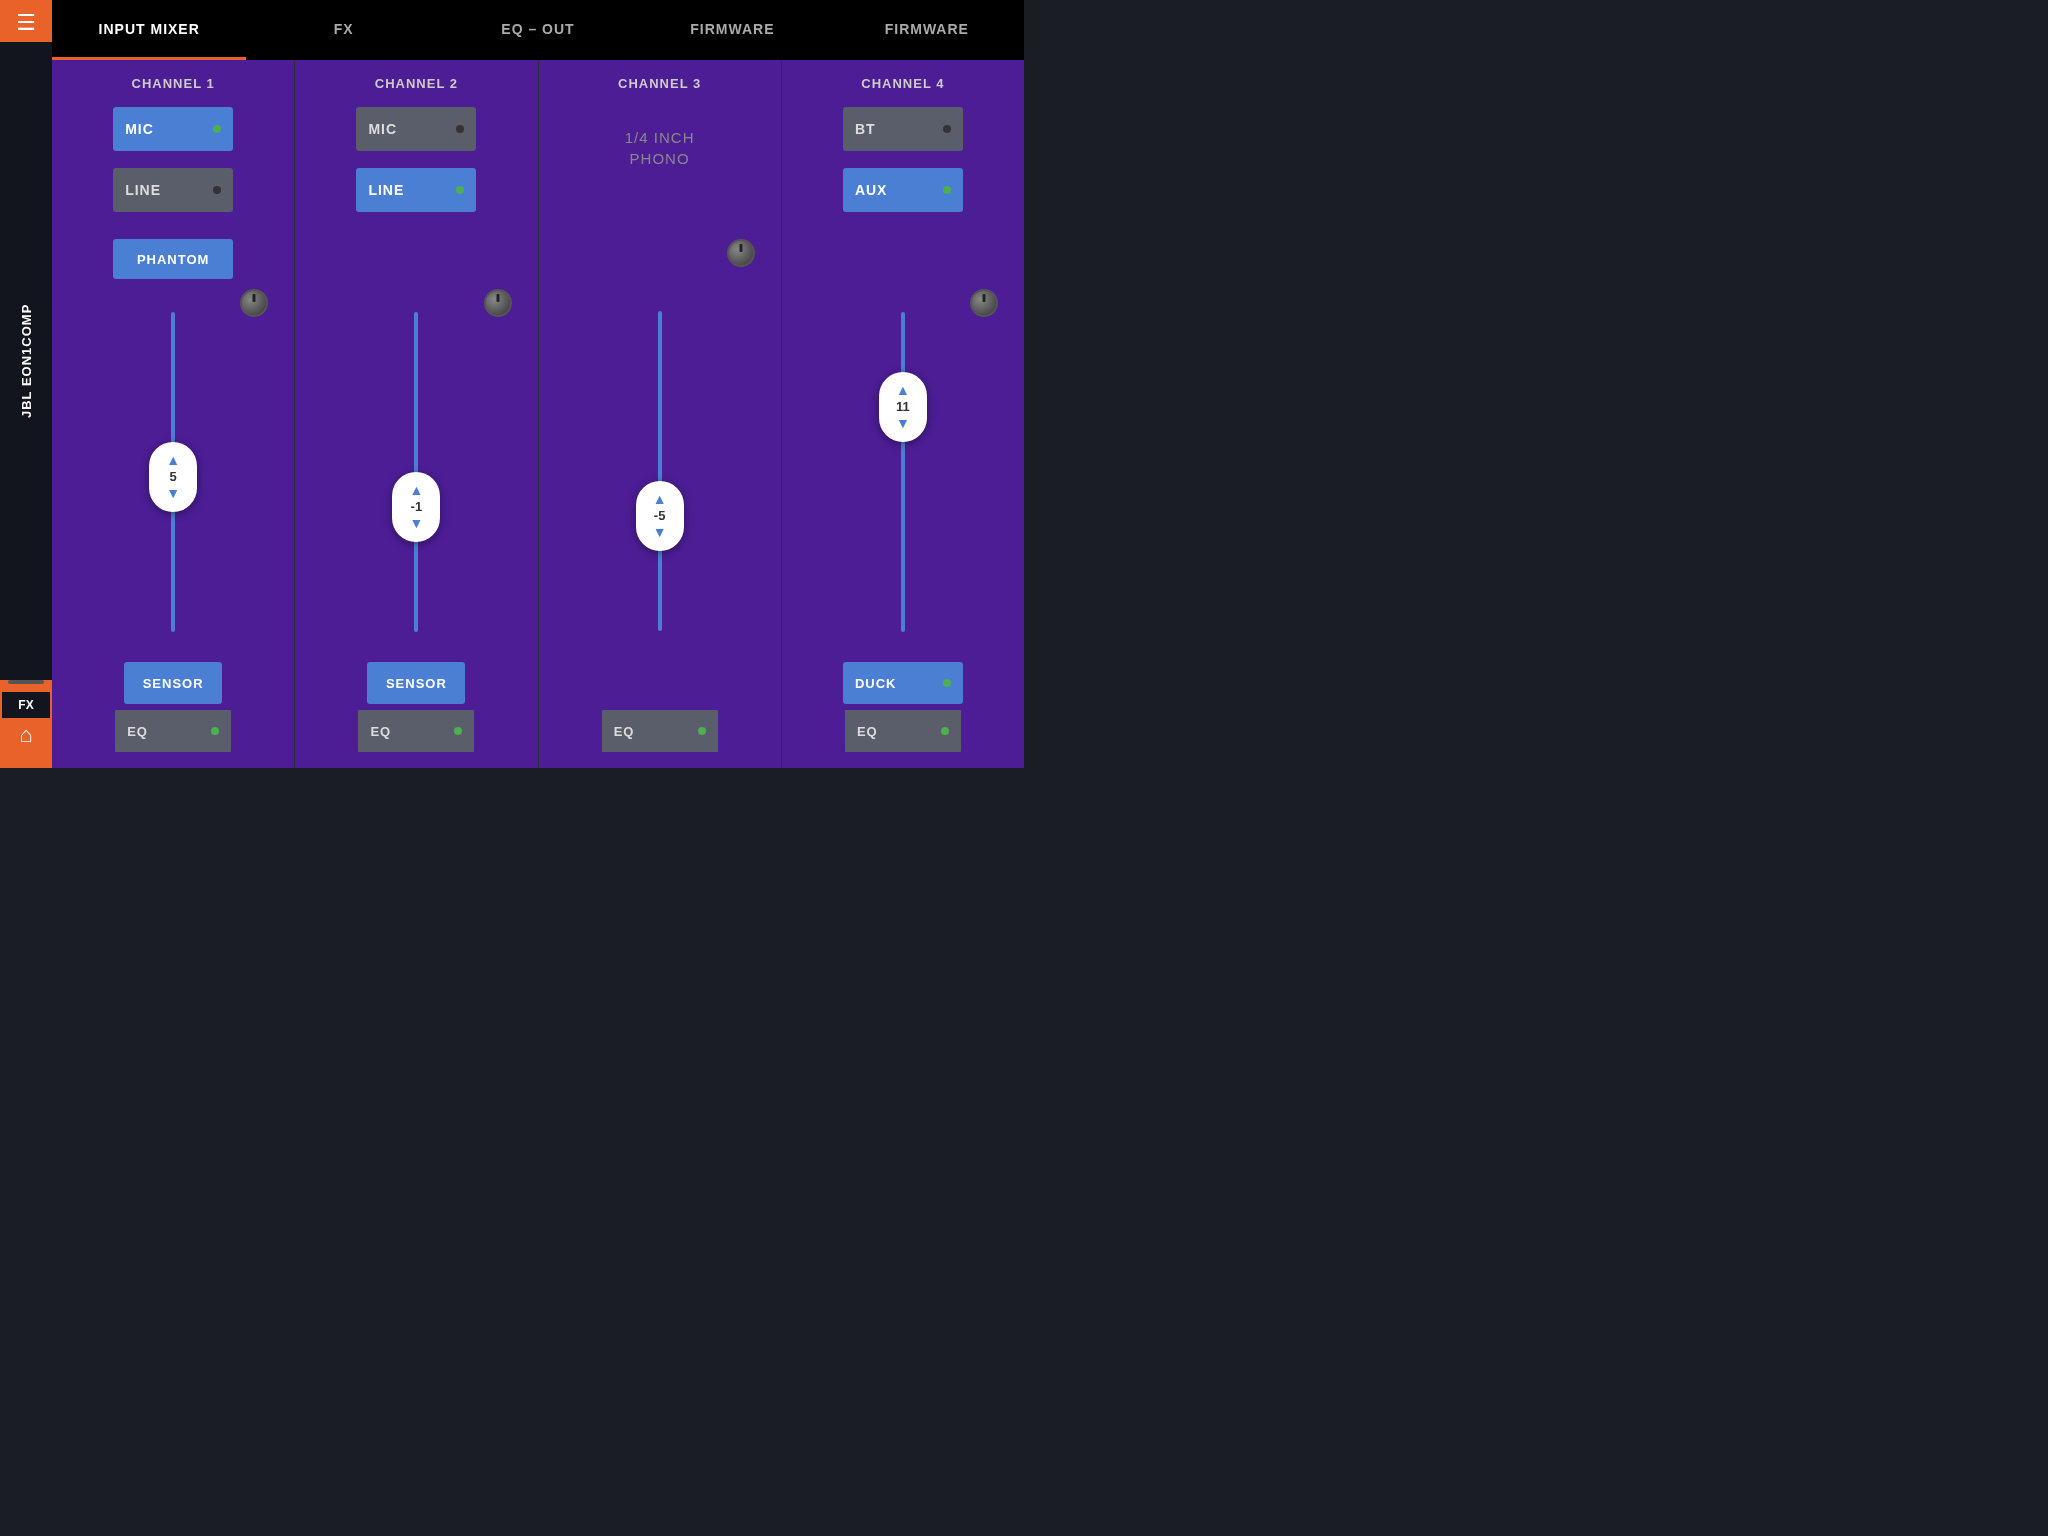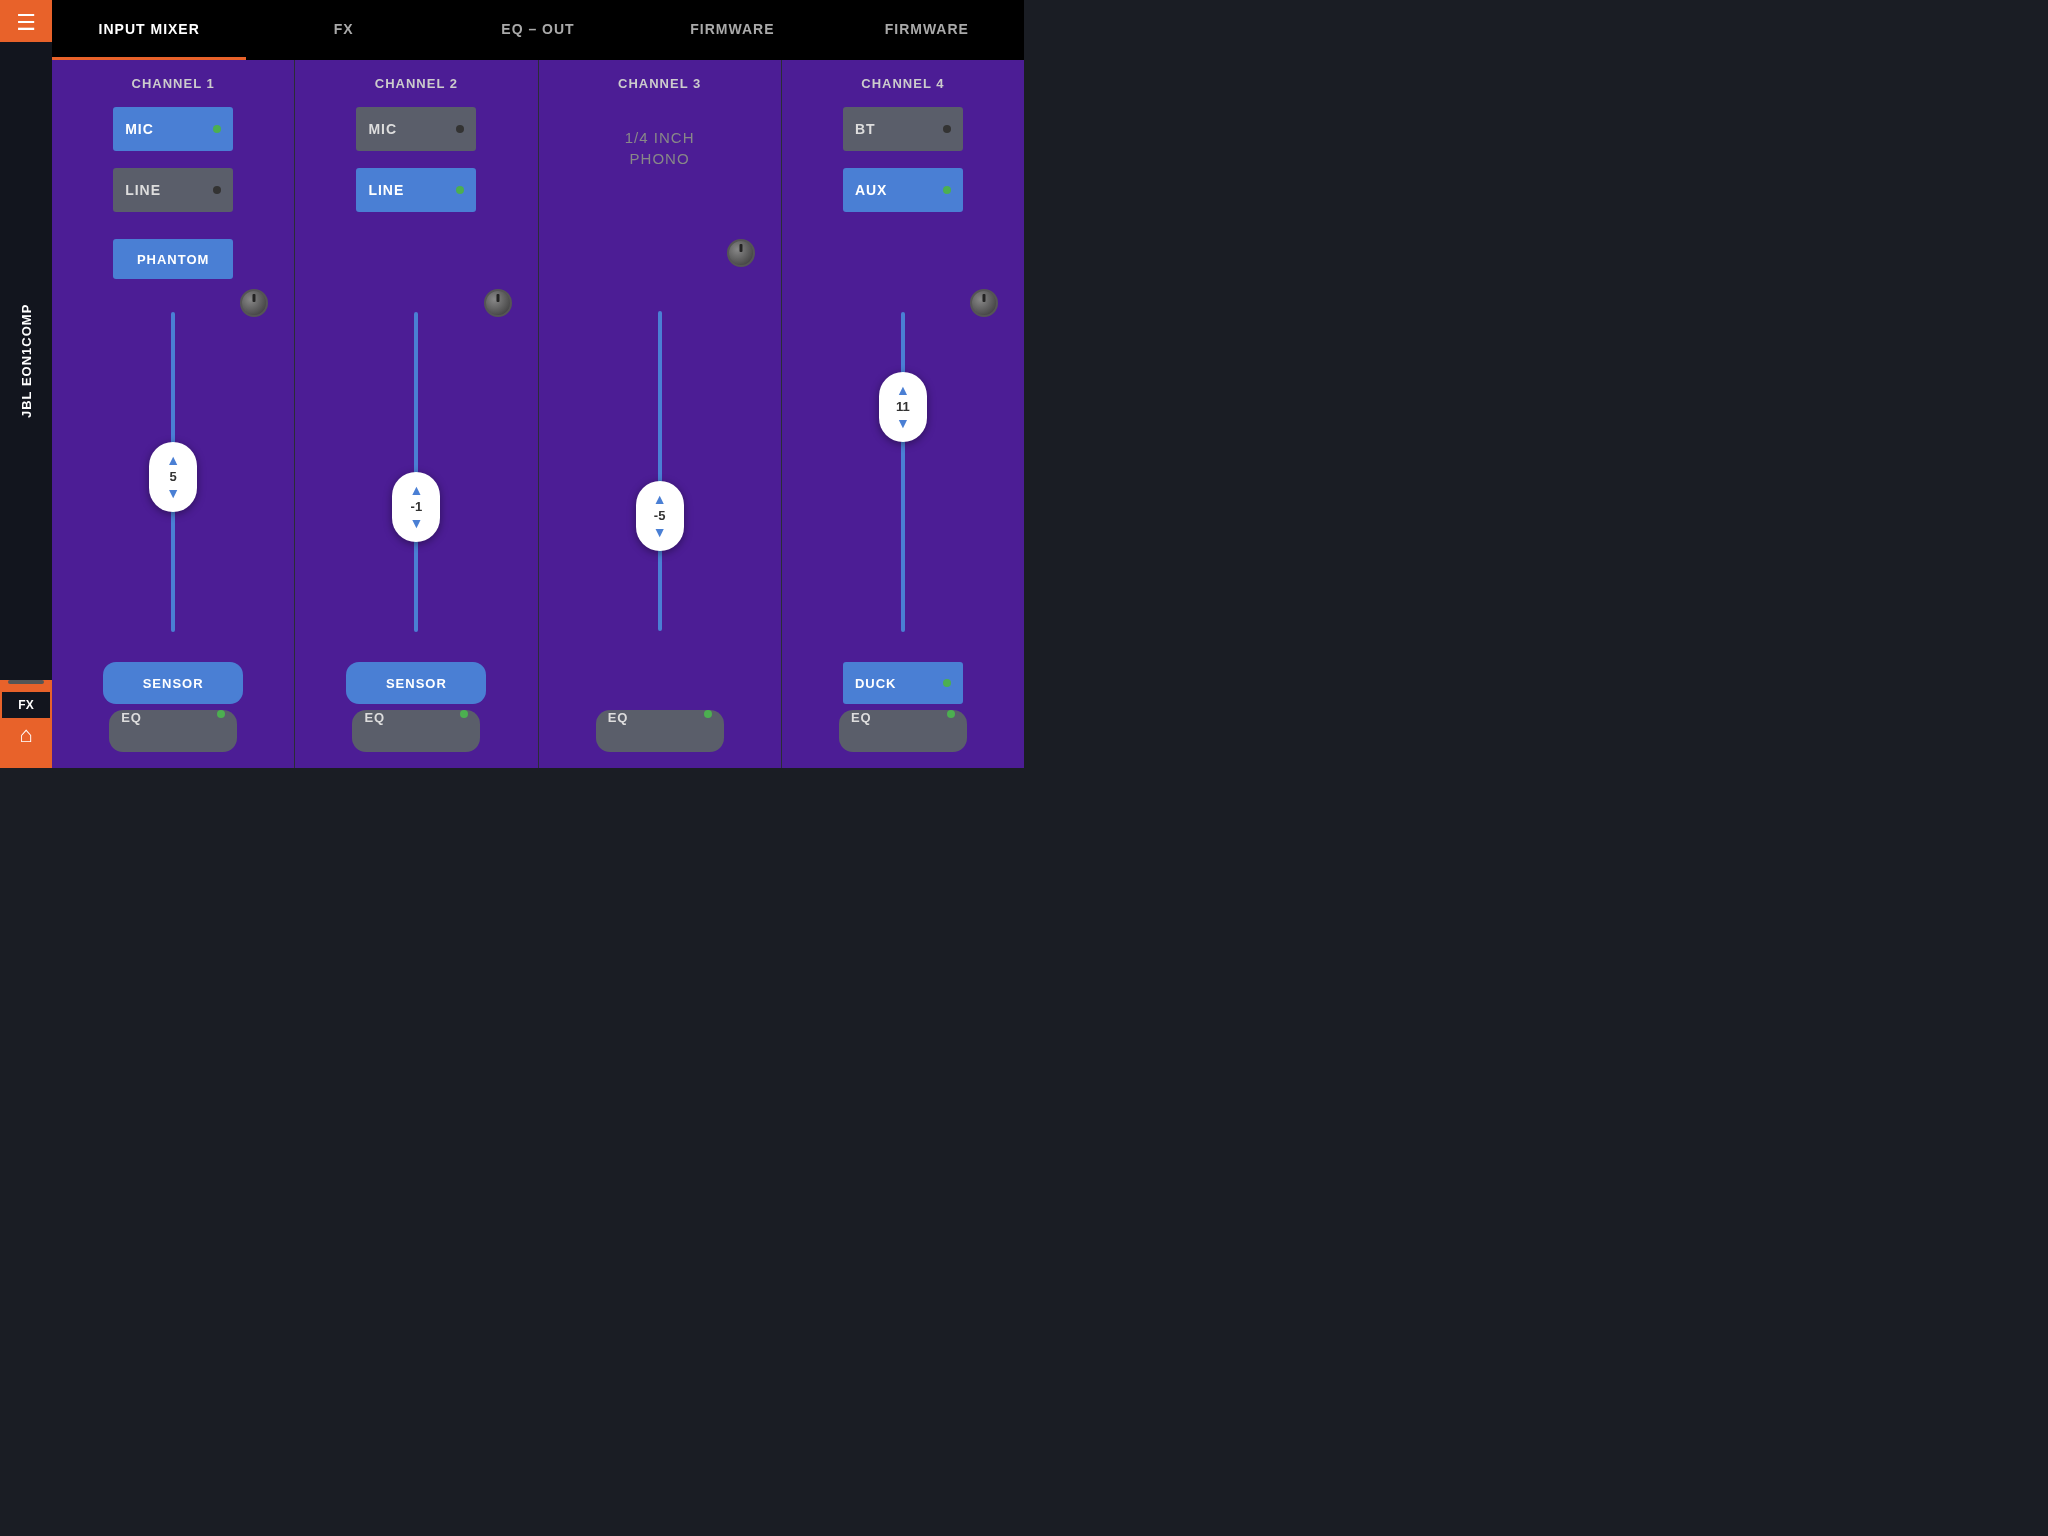--- a/index.html
+++ b/index.html
@@ -288,59 +288,60 @@
     
     .bottom-btns {
       width: 100%;
       display: flex;
       flex-direction: column;
       align-items: center;
       gap: 6px;
       margin-top: 8px;
     }
     .sensor-btn {
-      width: 140px;
+      width: 98px;
       height: 42px;
       background: #4a7fd4;
       color: white;
       font-size: 13px;
       font-weight: bold;
       letter-spacing: 1px;
       border: none;
-      border-radius: 13px;
+      border-radius: 3px;
       cursor: pointer;
     }
     .duck-btn {
       width: 120px;
       height: 42px;
       background: #4a7fd4;
       color: white;
       font-size: 13px;
       font-weight: bold;
       letter-spacing: 1px;
       border: none;
       border-radius: 3px;
       cursor: pointer;
       display: flex;
       align-items: center;
       justify-content: space-between;
       padding: 0 12px;
     }
     .eq-btn {
-      width: 128px;
+      width: 116px;
       height: 42px;
       background: #5a5e6a;
       color: #ddd;
       font-size: 13px;
       font-weight: bold;
       letter-spacing: 1px;
       border: none;
-      border-radius: 14px;
-      cursor: pointer;
-      display: flex;
+      border-radius: 1px;
+      cursor: pointer;
+      display: flex;
+      align-items: center;
       justify-content: space-between;
       padding: 0 12px;
     }
   </style>
 </head>
 <body>
 
 <div class="sidebar">
   <div class="sidebar-menu-icon">☰</div>
   <div class="sidebar-device-label">JBL EON1COMP</div>

